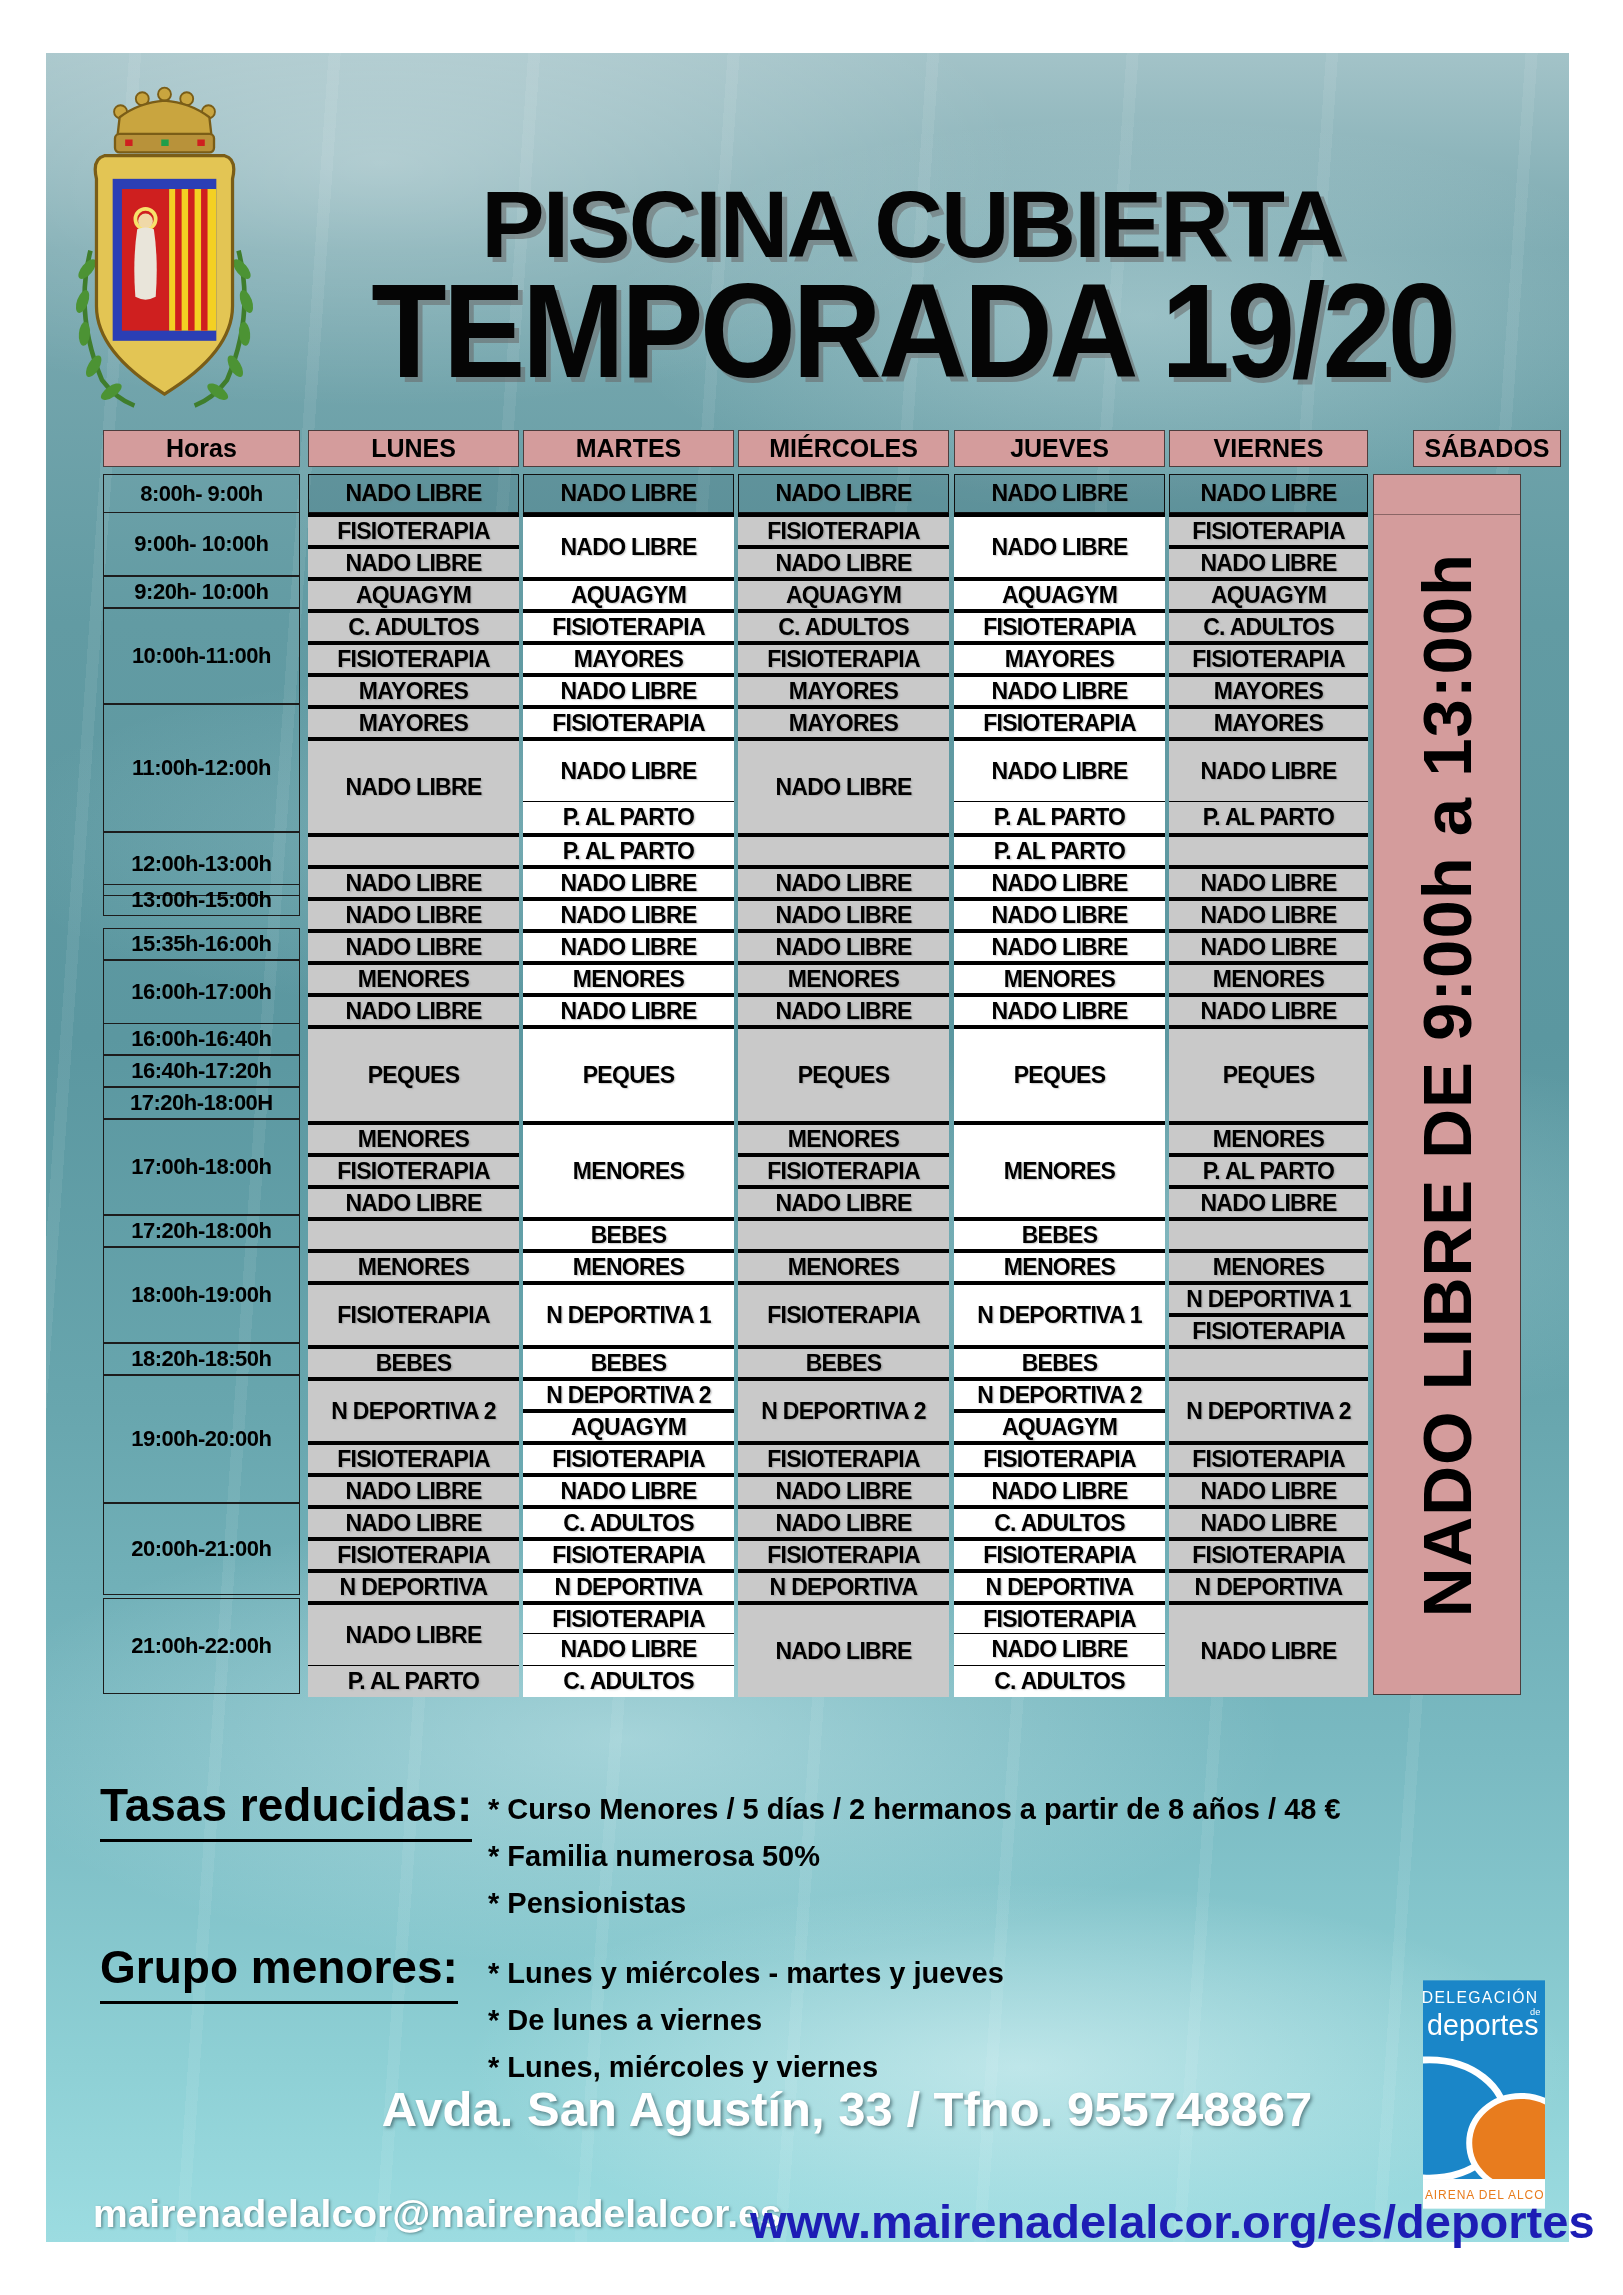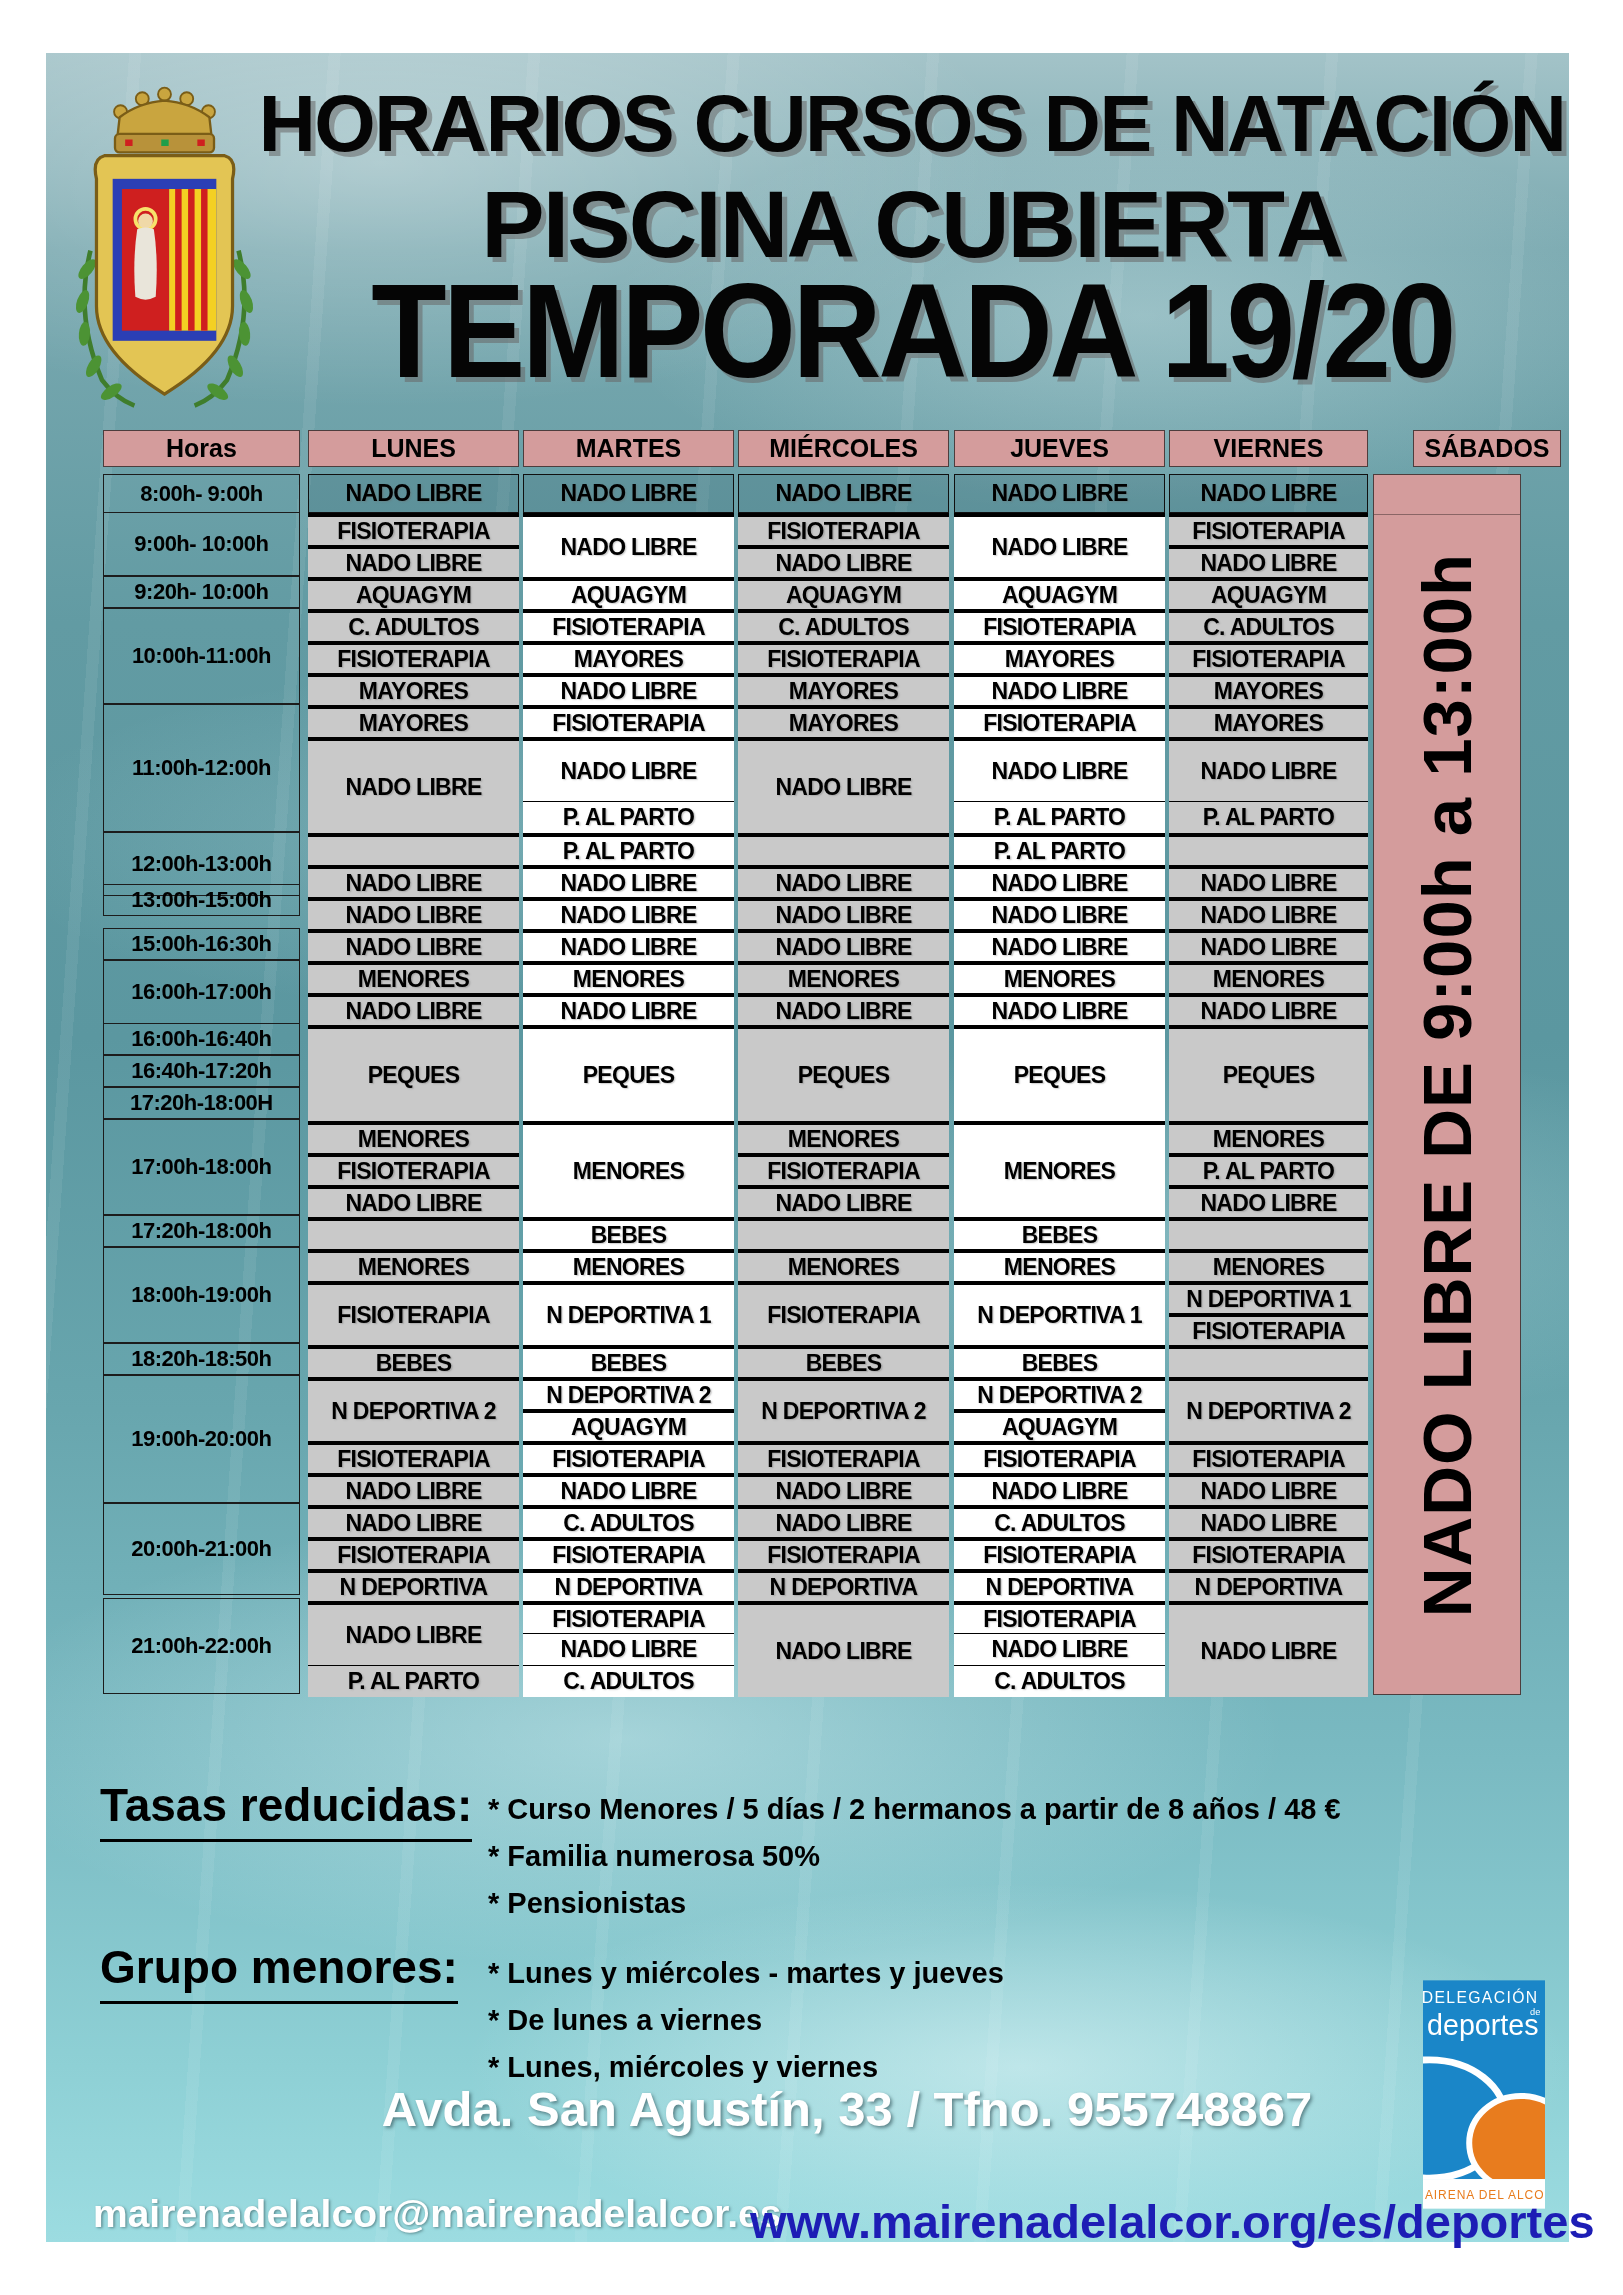--- a/index.html
+++ b/index.html
@@ -95,21 +95,20 @@
         <circle cx="174" cy="356" r="16" fill="#f0d9a8"></circle>
         <path d="M156,374 Q146,440 152,520 Q174,532 196,520 Q202,440 192,374 Q174,366 156,374 Z" fill="#e9e5da"></path>
       </g>
       <rect x="225" y="287" width="102" height="306" fill="#f3d023"></rect>
       <rect x="238" y="287" width="14" height="306" fill="#cf1f1f"></rect>
       <rect x="266" y="287" width="14" height="306" fill="#cf1f1f"></rect>
       <rect x="294" y="287" width="14" height="306" fill="#cf1f1f"></rect>
     </g>
   </svg>
 
-  <div id="t1" class="title">HORARIOS CURSOS DE NATACIÓN</div>
   <div id="t2" class="title">PISCINA CUBIERTA</div>
   <div id="t3" class="title">TEMPORADA 19/20</div>
 
   <div id="schedule">
     <div id="sched-header">
         <div class="hcell" style="left: 0.9px; width: 197px; background: rgb(212, 156, 156);">Horas</div>
         <div class="hcell" style="left: 206px; width: 211px; background: rgb(212, 156, 156);">LUNES</div>
         <div class="hcell" style="left: 421px; width: 211px; background: rgb(212, 156, 156);">MARTES</div>
         <div class="hcell" style="left: 636px; width: 211px; background: rgb(212, 156, 156);">MIÉRCOLES</div>
         <div class="hcell" style="left: 852px; width: 211px; background: rgb(212, 156, 156);">JUEVES</div>
@@ -117,21 +116,21 @@
         <div class="hcell" style="left: 1271px; width: 148px; background: rgb(212, 156, 156); margin-left: 40px;">SÁBADOS</div>
       </div>
     <div id="horas-col">
         <div class="tbox" style="left: 0.9px; width: 197px; top: 44px; height: 39px;">8:00h- 9:00h</div>
         <div class="tbox" style="left: 0.9px; width: 197px; top: 82px; height: 64px;">9:00h- 10:00h</div>
         <div class="tbox" style="left: 0.9px; width: 197px; top: 146px; height: 32px;">9:20h- 10:00h</div>
         <div class="tbox" style="left: 0.9px; width: 197px; top: 178px; height: 96px;">10:00h-11:00h</div>
         <div class="tbox" style="left: 0.9px; width: 197px; top: 274px; height: 128px;">11:00h-12:00h</div>
         <div class="tbox" style="left: 0.9px; width: 197px; top: 402px; height: 64px;">12:00h-13:00h</div>
         <div class="tbox" style="left: 0.9px; width: 197px; top: 454px; height: 32px;">13:00h-15:00h</div>
-        <div class="tbox" style="left: 0.9px; width: 197px; top: 498px; height: 32px;">15:00h-16:30h</div>
+        <div class="tbox" style="left: 0.9px; width: 197px; top: 498px; height: 32px;">15:35h-16:00h</div>
         <div class="tbox" style="left: 0.9px; width: 197px; top: 530px; height: 64px;">16:00h-17:00h</div>
         <div class="tbox" style="left: 0.9px; width: 197px; top: 593px; height: 32px;">16:00h-16:40h</div>
         <div class="tbox" style="left: 0.9px; width: 197px; top: 625px; height: 32px;">16:40h-17:20h</div>
         <div class="tbox" style="left: 0.9px; width: 197px; top: 657px; height: 32px;">17:20h-18:00H</div>
         <div class="tbox" style="left: 0.9px; width: 197px; top: 689px; height: 96px;">17:00h-18:00h</div>
         <div class="tbox" style="left: 0.9px; width: 197px; top: 785px; height: 32px;">17:20h-18:00h</div>
         <div class="tbox" style="left: 0.9px; width: 197px; top: 817px; height: 96px;">18:00h-19:00h</div>
         <div class="tbox" style="left: 0.9px; width: 197px; top: 913px; height: 32px;">18:20h-18:50h</div>
         <div class="tbox" style="left: 0.9px; width: 197px; top: 945px; height: 128px;">19:00h-20:00h</div>
         <div class="tbox" style="left: 0.9px; width: 197px; top: 1073px; height: 92px;">20:00h-21:00h</div>

